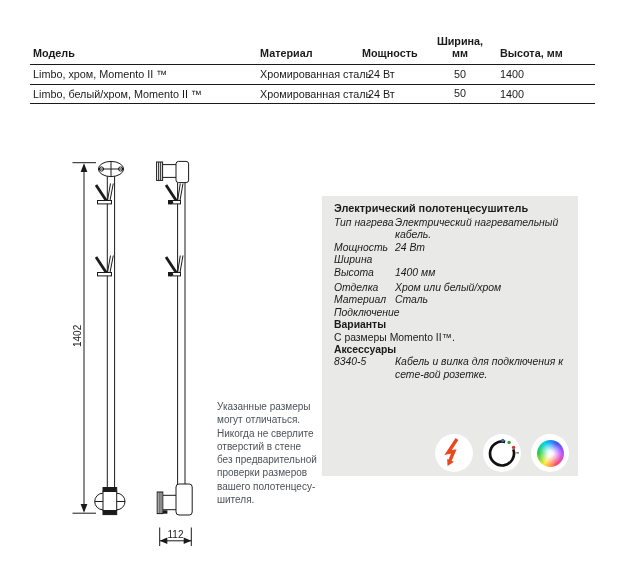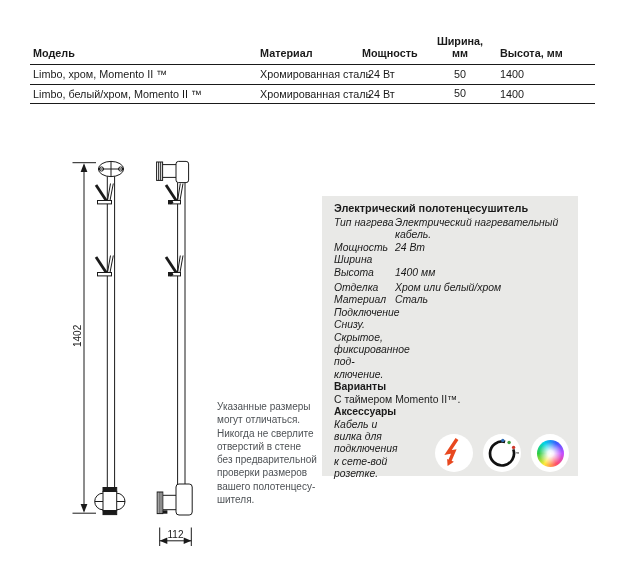--- a/index.html
+++ b/index.html
@@ -190,28 +190,28 @@
     </div>
     <div class="p-row">
       <span class="p-label">Материал</span>
       <span class="p-value">Сталь</span>
     </div>
     <div class="p-row">
       <span class="p-label">Подключение</span>
       <span class="p-value"></span>
     </div>
     <div class="p-row">
-      <span class="p-value">Снизу. Скрытое, фиксированное под-ключение.</span>
     </div>
 
     <div class="p-heading">Варианты</div>
-    <div class="p-text">С таймером Momento II™.</div>
+    <div class="p-text">С размеры Momento II™.</div>
 
     <div class="p-heading">Аксессуары</div>
     <div class="p-row">
+      <span class="p-label">8340-5</span>
       <span class="p-value">Кабель и вилка для подключения к сете-вой розетке.</span>
     </div>
 
     <div class="icon-row">
       <div class="badge">
         <svg width="38" height="38" viewBox="0 0 38 38">
           <path d="M22,5 L13,18.5 L18.8,17.4 L14.8,26.8" fill="none" stroke-width="3.4" stroke="#e8481f"></path>
           <polygon points="12.6,32 18.9,27.8 12.1,24.9" stroke="none" fill="#e8481f"></polygon>
         </svg>
       </div>

